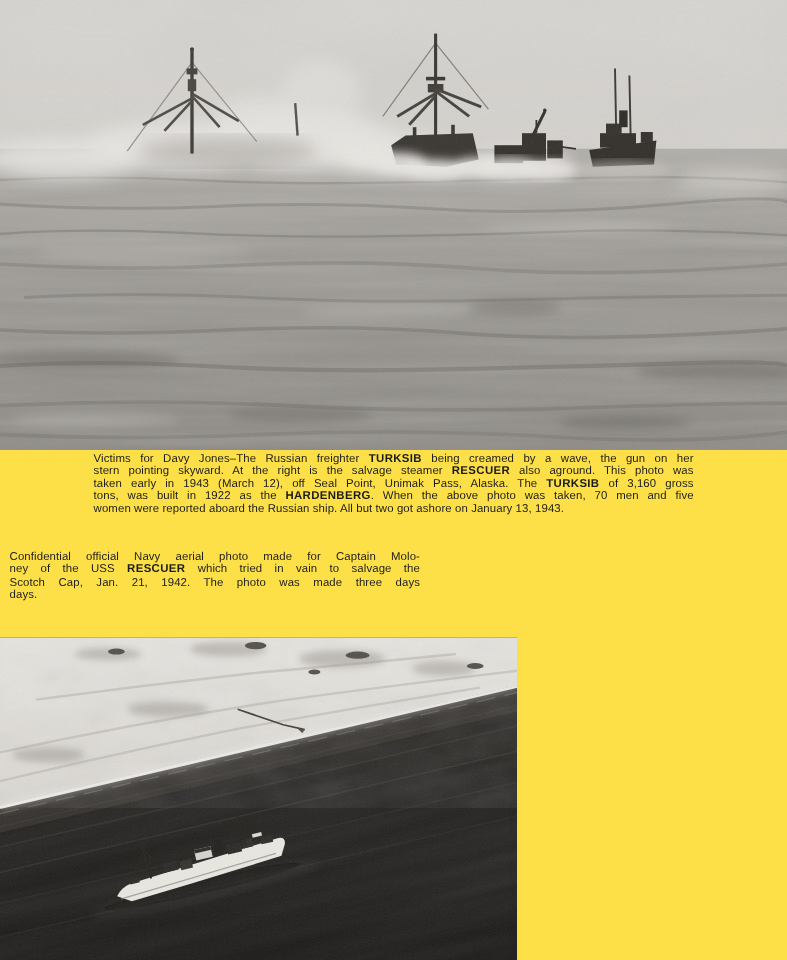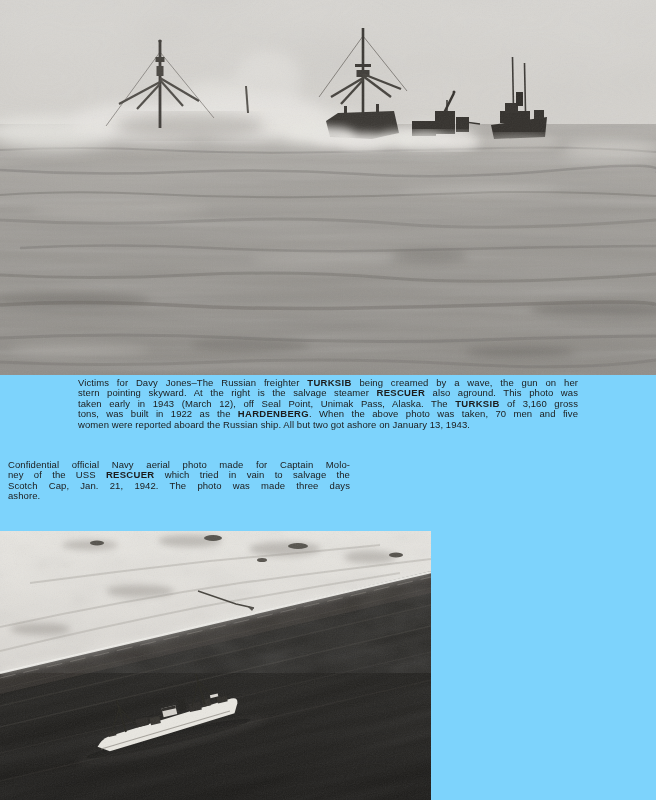--- a/index.html
+++ b/index.html
@@ -1,17 +1,17 @@
 <!DOCTYPE html>
 <html><head>
 <meta charset="utf-8">
 <style>
   html,body{margin:0;padding:0;background:#ffffff;}
   .page{
-    position:relative;width:656px;height:800px;background:#7dd3fc;overflow:hidden;
+    position:relative;width:656px;height:800px;background:#fde047;overflow:hidden;
     font-family:"Liberation Sans", sans-serif;
   }
   figure{margin:0;padding:0;position:absolute;overflow:hidden;line-height:0;}
   .photo-top{top:0;left:0;width:656px;height:375px;}
   .photo-bottom{top:531px;left:0;width:431px;height:269px;}
   .caption{
     position:absolute;color:#1c1c1c;font-size:9.5px;line-height:10.45px;
     letter-spacing:0.08px;
   }
   .caption-main{top:378px;left:78px;width:500px;}
@@ -174,21 +174,21 @@
       <div class="cap-line"><span>stern pointing skyward. At the right is the salvage steamer </span><span class="b">RESCUER</span><span> also aground. This photo was</span></div>
       <div class="cap-line"><span>taken early in 1943 (March 12), off Seal Point, Unimak Pass, Alaska. The </span><span class="b">TURKSIB</span><span> of 3,160 gross</span></div>
       <div class="cap-line"><span>tons, was built in 1922 as the </span><span class="b">HARDENBERG</span><span>. When the above photo was taken, 70 men and five</span></div>
       <div class="cap-line cap-last"><span>women were reported aboard the Russian ship. All but two got ashore on January 13, 1943.</span></div>
     </div>
 
   <div class="caption caption-aerial">
       <div class="cap-line"><span>Confidential official Navy aerial photo made for Captain Molo-</span></div>
       <div class="cap-line"><span>ney of the USS </span><span class="b">RESCUER</span><span> which tried in vain to salvage the</span></div>
       <div class="cap-line"><span>Scotch Cap, Jan. 21, 1942. The photo was made three days</span></div>
-      <div class="cap-line cap-last"><span>ashore.</span></div>
+      <div class="cap-line cap-last"><span>days.</span></div>
     </div>
 
   <figure class="photo-bottom">
     <svg width="431" height="269" viewBox="0 0 431 269">
       <defs>
         <linearGradient id="landB" x1="0" y1="0" x2="0" y2="1">
           <stop offset="0" stop-color="#e9e7e2"></stop>
             <stop offset="1" stop-color="#dbd8d3"></stop>
         </linearGradient>
         <linearGradient id="seaB" x1="0" y1="0" x2="0" y2="1">

